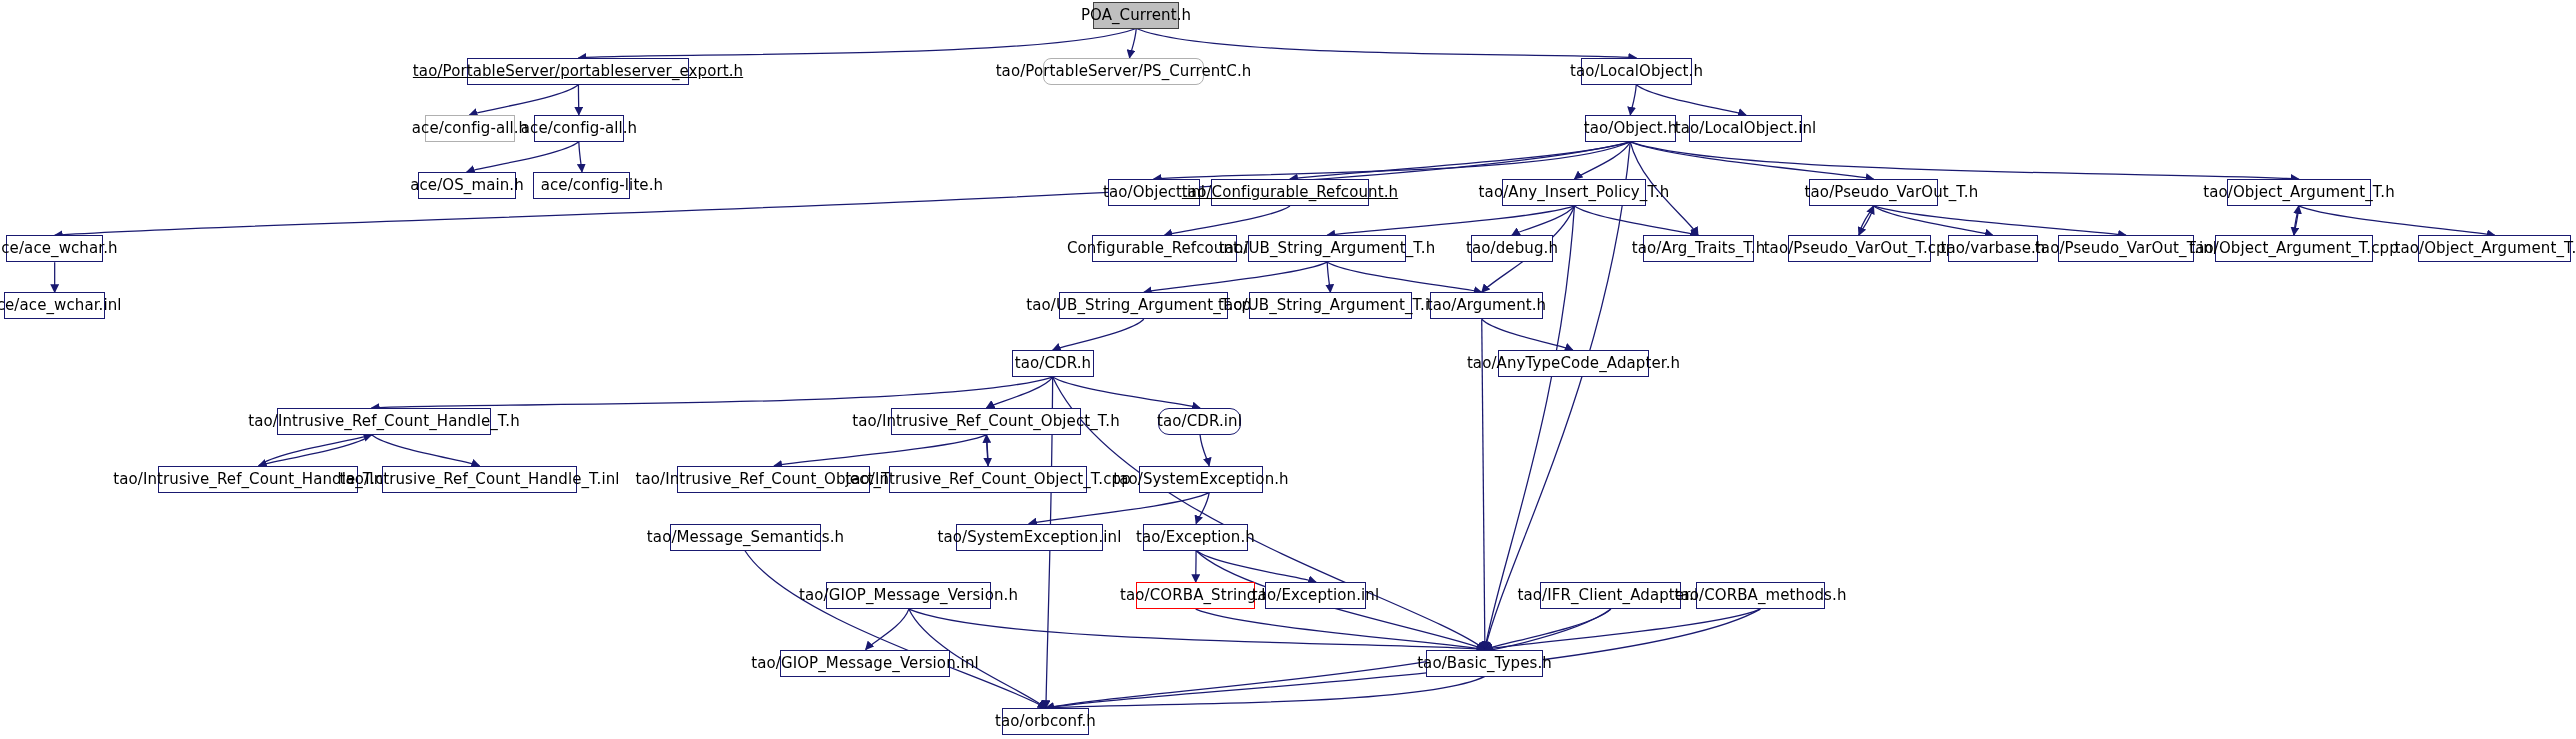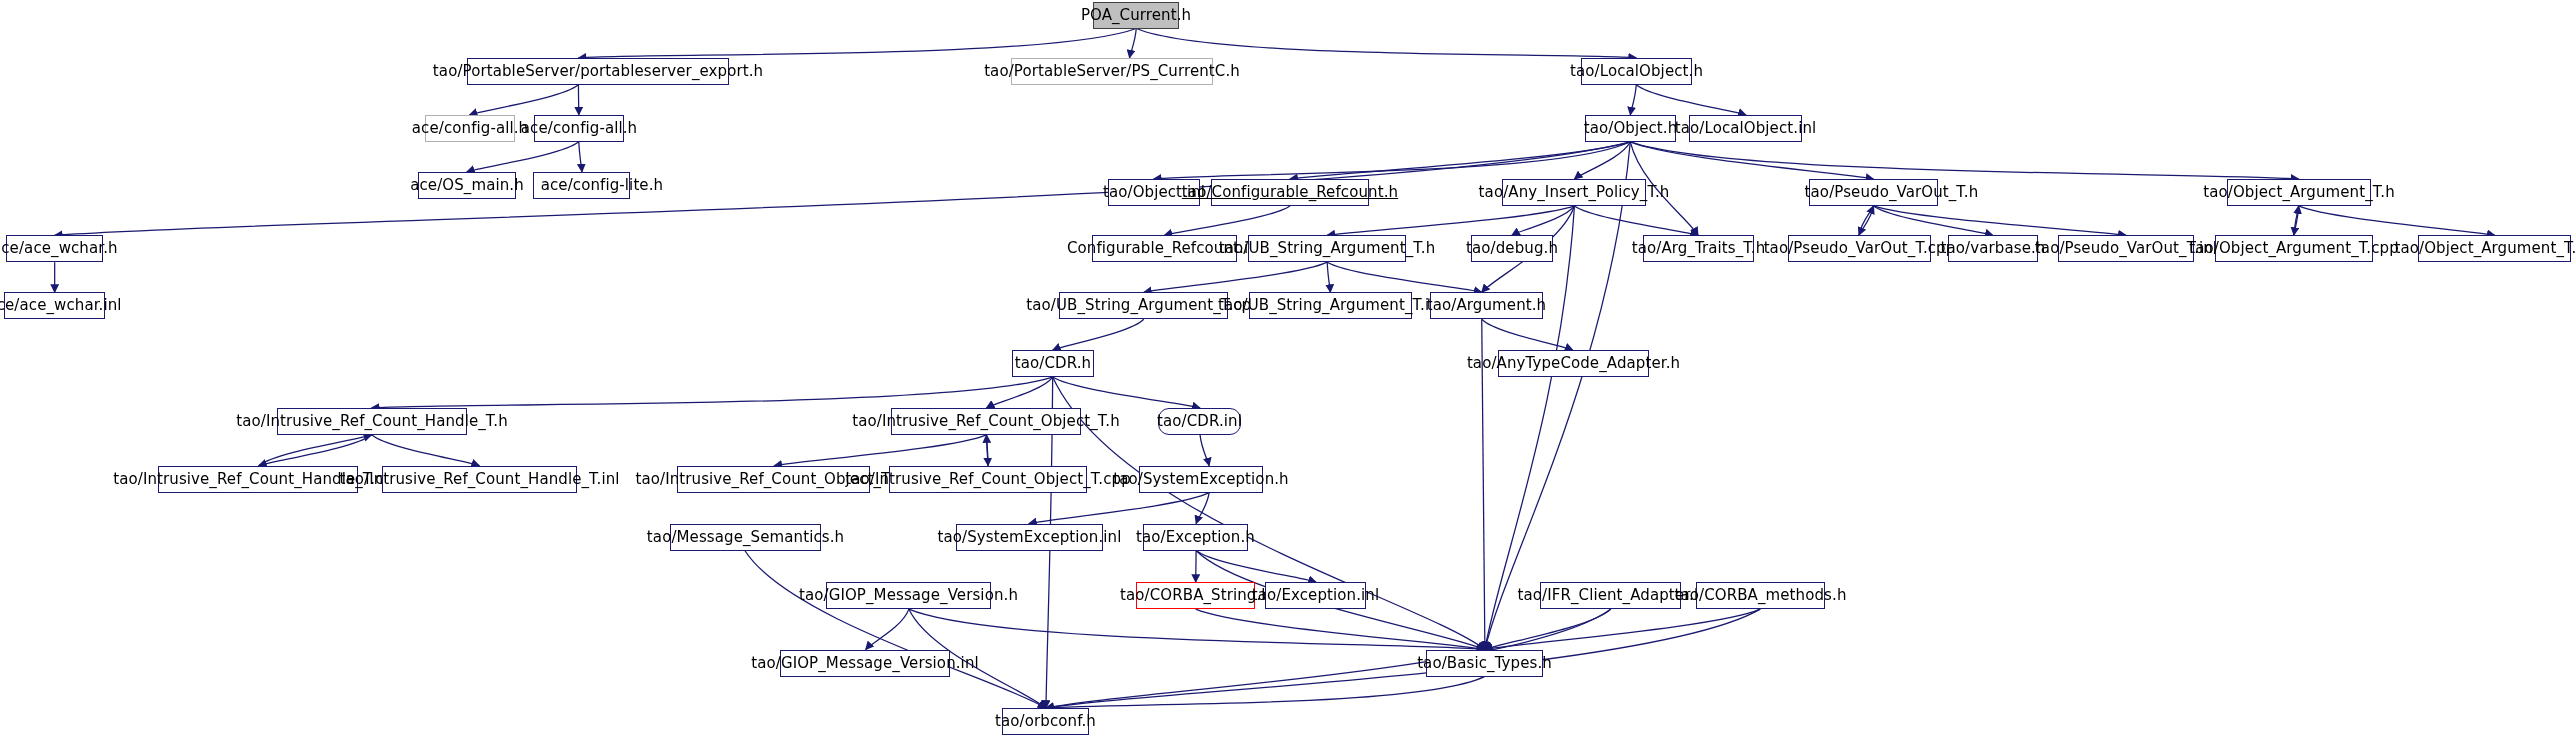--- a/index.html
+++ b/index.html
@@ -117,22 +117,22 @@
         <path d="M 1147 769 C 1256.05 814.45, 1764.9499999999998 810.82, 1874 820" marker-end="url(#ah)"></path>
         <path d="M 2033 769 C 2009.15 791.95, 1897.85 810.82, 1874 820" marker-end="url(#ah)"></path>
         <path d="M 2033 769 C 1926.05 847.75, 1426.95 871.5, 1320 894" marker-end="url(#ah)"></path>
         <path d="M 2221.5 769 C 2169.375 791.95, 1926.125 810.82, 1874 820" marker-end="url(#ah)"></path>
         <path d="M 2221.5 769 C 2086.275 847.75, 1455.225 871.5, 1320 894" marker-end="url(#ah)"></path>
         <path d="M 1874 854 C 1790.9 894.5, 1403.1 886.8, 1320 894" marker-end="url(#ah)"></path>
       </g>
   </svg>
   <div id="nodes">
       <div class="node root" style="left: 1093px; top: 1.6px; width: 86px;">POA_Current.h</div>
-      <div class="node grey" style="left: 1011px; top: 58px; width: 202px;">tao/PortableServer/PS_CurrentC.h</div>
-      <div class="node" style="left: 467px; top: 58px; width: 262px;">tao/PortableServer/portableserver_export.h</div>
+      <div class="node grey" style="left: 1043px; top: 58px; width: 161px; border-radius: 8px;">tao/PortableServer/PS_CurrentC.h</div>
+      <div class="node" style="left: 467px; top: 58px; width: 222px; text-decoration: underline;">tao/PortableServer/portableserver_export.h</div>
       <div class="node" style="left: 1581px; top: 58px; width: 111px;">tao/LocalObject.h</div>
       <div class="node grey" style="left: 425px; top: 115px; width: 90px;">ace/config-all.h</div>
       <div class="node" style="left: 534px; top: 115px; width: 90px;">ace/config-all.h</div>
       <div class="node" style="left: 1585px; top: 115px; width: 91px;">tao/Object.h</div>
       <div class="node" style="left: 1689px; top: 115px; width: 113px;">tao/LocalObject.inl</div>
       <div class="node" style="left: 418px; top: 172px; width: 98px;">ace/OS_main.h</div>
       <div class="node" style="left: 533px; top: 172px; width: 97px; padding-left: 48px;">ace/config-lite.h</div>
       <div class="node" style="left: 1108px; top: 179px; width: 92px;">tao/Object.inl</div>
       <div class="node" style="left: 1211px; top: 179px; width: 158px; text-decoration: underline;">tao/Configurable_Refcount.h</div>
       <div class="node" style="left: 1502px; top: 179px; width: 144px;">tao/Any_Insert_Policy_T.h</div>
@@ -147,21 +147,21 @@
       <div class="node" style="left: 1948px; top: 235px; width: 90px;">tao/varbase.h</div>
       <div class="node" style="left: 2058px; top: 235px; width: 136px;">tao/Pseudo_VarOut_T.inl</div>
       <div class="node" style="left: 2215px; top: 235px; width: 158px;">tao/Object_Argument_T.cpp</div>
       <div class="node" style="left: 2418px; top: 235px; width: 153px;">tao/Object_Argument_T.inl</div>
       <div class="node" style="left: 4px; top: 292px; width: 101px;">ace/ace_wchar.inl</div>
       <div class="node" style="left: 1059px; top: 292px; width: 169px;">tao/UB_String_Argument_T.cpp</div>
       <div class="node" style="left: 1249px; top: 292px; width: 163px;">tao/UB_String_Argument_T.inl</div>
       <div class="node" style="left: 1430px; top: 292px; width: 113px;">tao/Argument.h</div>
       <div class="node" style="left: 1012px; top: 350px; width: 82px;">tao/CDR.h</div>
       <div class="node" style="left: 1498px; top: 350px; width: 151px;">tao/AnyTypeCode_Adapter.h</div>
-      <div class="node" style="left: 277px; top: 408px; width: 190px;">tao/Intrusive_Ref_Count_Handle_T.h</div>
+      <div class="node" style="left: 277px; top: 408px; width: 214px;">tao/Intrusive_Ref_Count_Handle_T.h</div>
       <div class="node" style="left: 891px; top: 408px; width: 190px;">tao/Intrusive_Ref_Count_Object_T.h</div>
       <div class="node" style="left: 1158px; top: 408px; width: 83px; border-radius: 11px;">tao/CDR.inl</div>
       <div class="node" style="left: 158px; top: 466px; width: 200px;">tao/Intrusive_Ref_Count_Handle_T.cpp</div>
       <div class="node" style="left: 382px; top: 466px; width: 195px;">tao/Intrusive_Ref_Count_Handle_T.inl</div>
       <div class="node" style="left: 677px; top: 466px; width: 193px;">tao/Intrusive_Ref_Count_Object_T.inl</div>
       <div class="node" style="left: 889px; top: 466px; width: 198px;">tao/Intrusive_Ref_Count_Object_T.cpp</div>
       <div class="node" style="left: 1139px; top: 466px; width: 124px;">tao/SystemException.h</div>
       <div class="node" style="left: 670px; top: 524px; width: 151px;">tao/Message_Semantics.h</div>
       <div class="node" style="left: 956px; top: 524px; width: 147px;">tao/SystemException.inl</div>
       <div class="node" style="left: 1143px; top: 524px; width: 105px;">tao/Exception.h</div>

